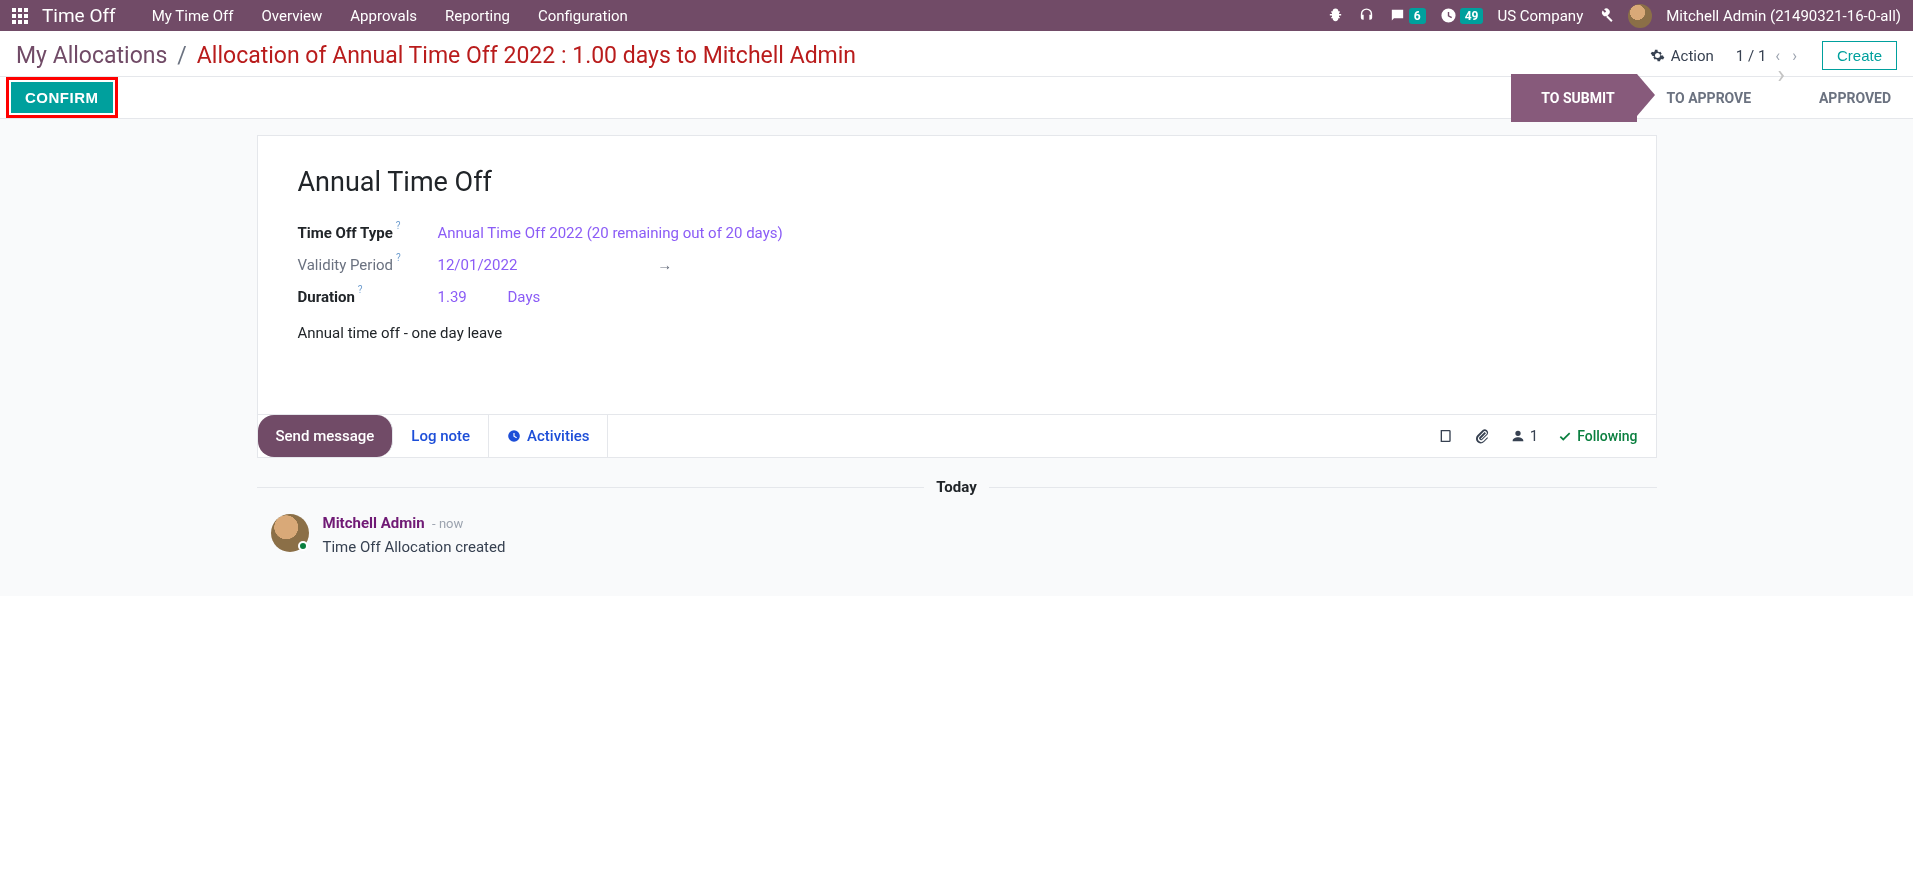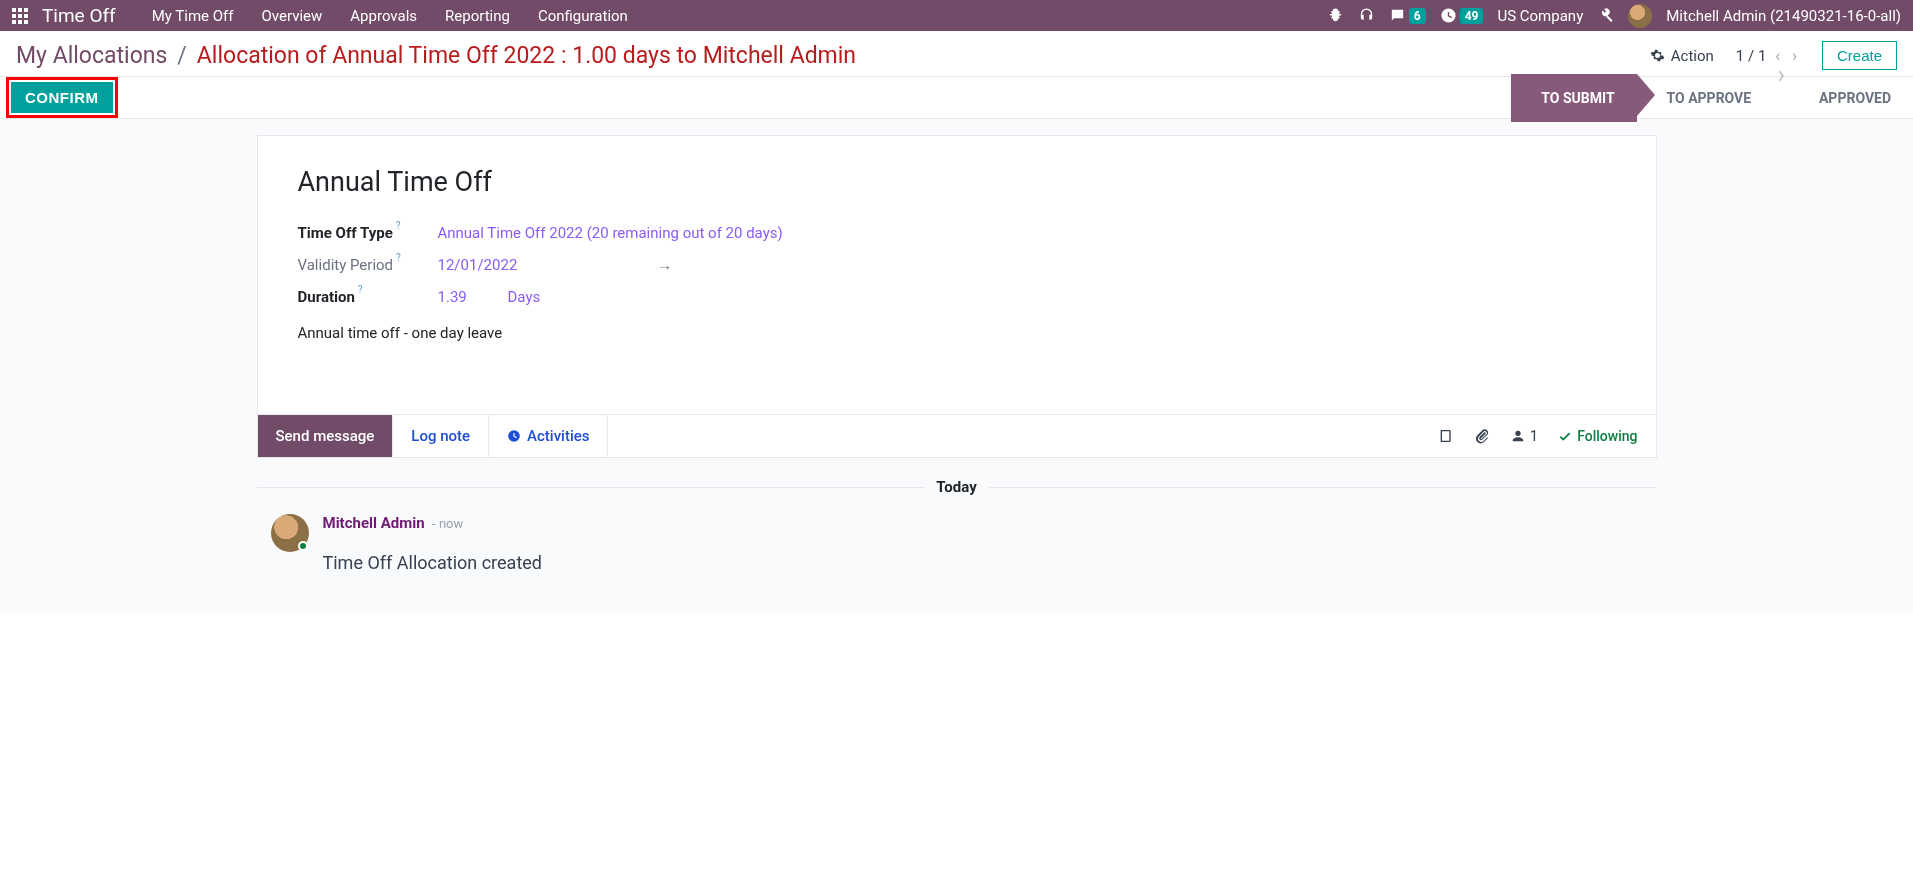--- a/index.html
+++ b/index.html
@@ -48,40 +48,40 @@
 .help-q { color: #6f9ecf; font-size: 10px; font-weight:400; margin-top:-4px; }
 .field-value { color: #8b5cf6; }
 .arrow-right { margin-left: 140px; color: #6b7280; }
 .duration-val { display:inline-block; width:70px; }
 .note-text { color: #212529; font-size: 15px; margin-top: 18px; }
 
 .chatter { margin: 0 auto; width: calc(100% - 160px); max-width: 1400px; }
 .chatter-tabs { display:flex; align-items:center; justify-content: space-between; border: 1px solid #e5e7eb; border-top:none; background:#fff; }
 .tab-left { display:flex; }
 .tab { padding: 12px 18px; font-size: 15px; font-weight: 500; cursor:pointer; border-right: 1px solid #e5e7eb; display:flex; align-items:center; gap:6px; }
-.tab.primary { background: #714B67; color: #fff; }
+.tab.primary { background: #714B67; color: #fff; border-radius: 16px; }
 .tab.plain { color: #1d4ed8; }
 .tab svg { width:14px; height:14px; fill: currentColor; }
 .tab-right { display:flex; align-items:center; gap: 20px; padding-right: 18px; }
 .tab-right .mini-icon { display:flex; align-items:center; gap:4px; color:#374151; cursor:pointer; }
 .tab-right svg { width:16px; height:16px; fill:#374151; }
 .following { color: #0a7f3f; font-weight:500; display:flex; align-items:center; gap:5px; cursor:pointer;}
 .following svg { fill: #0a7f3f; width:14px; height:14px; }
 
 .log-area { margin-top: 20px; padding-bottom: 40px; }
 .today-sep { display:flex; align-items:center; justify-content:center; margin: 6px 0 18px 0; position:relative;}
 .today-sep::before, .today-sep::after { content:""; flex:1; height:1px; background:#e5e7eb; }
 .today-label { font-weight:700; padding: 0 12px; color:#212529; font-size:15px;}
 .log-item { display:flex; gap: 14px; align-items:flex-start; padding-left: 14px;}
 .log-avatar { width:38px; height:38px; border-radius:50%; background: radial-gradient(circle at 40% 35%, #d9a978 0 35%, #8b6f47 36% 100%); position:relative; }
 .presence-dot { position:absolute; bottom:1px; right:1px; width:10px; height:10px; border-radius:50%; background:#0a7f3f; border:2px solid #fff;}
 .log-body { padding-top: 0px; }
 .log-author { font-weight:700; color:#701a75; font-size:15px; }
 .log-time { color:#9ca3af; font-size:13px; margin-left:4px; }
-.log-text { color:#374151; font-size:18px; margin-top: 20px; }
+.log-text { color:#374151; font-size:15px; margin-top: 6px; }
 .follower-count { font-size: 15px; }
 .chevron-divider { color:#c4c4c4; font-size:26px; line-height:0; padding: 0 4px; user-select:none; }
 </style>
 </head>
 <body>
 
 <div class="navbar">
   <div class="navbar-left">
     <div class="apps-icon">
       <span></span>

